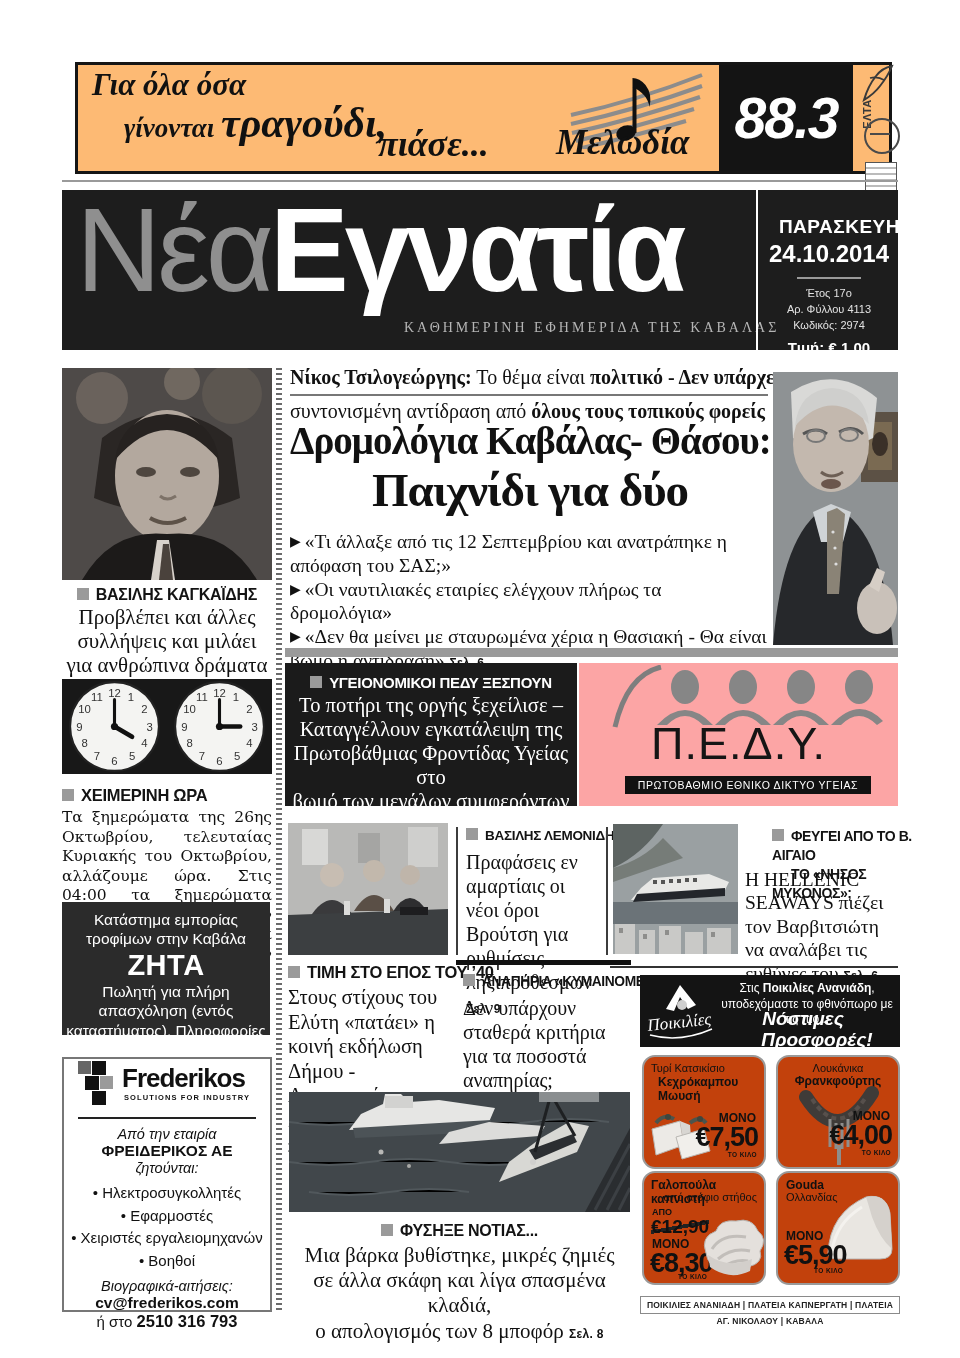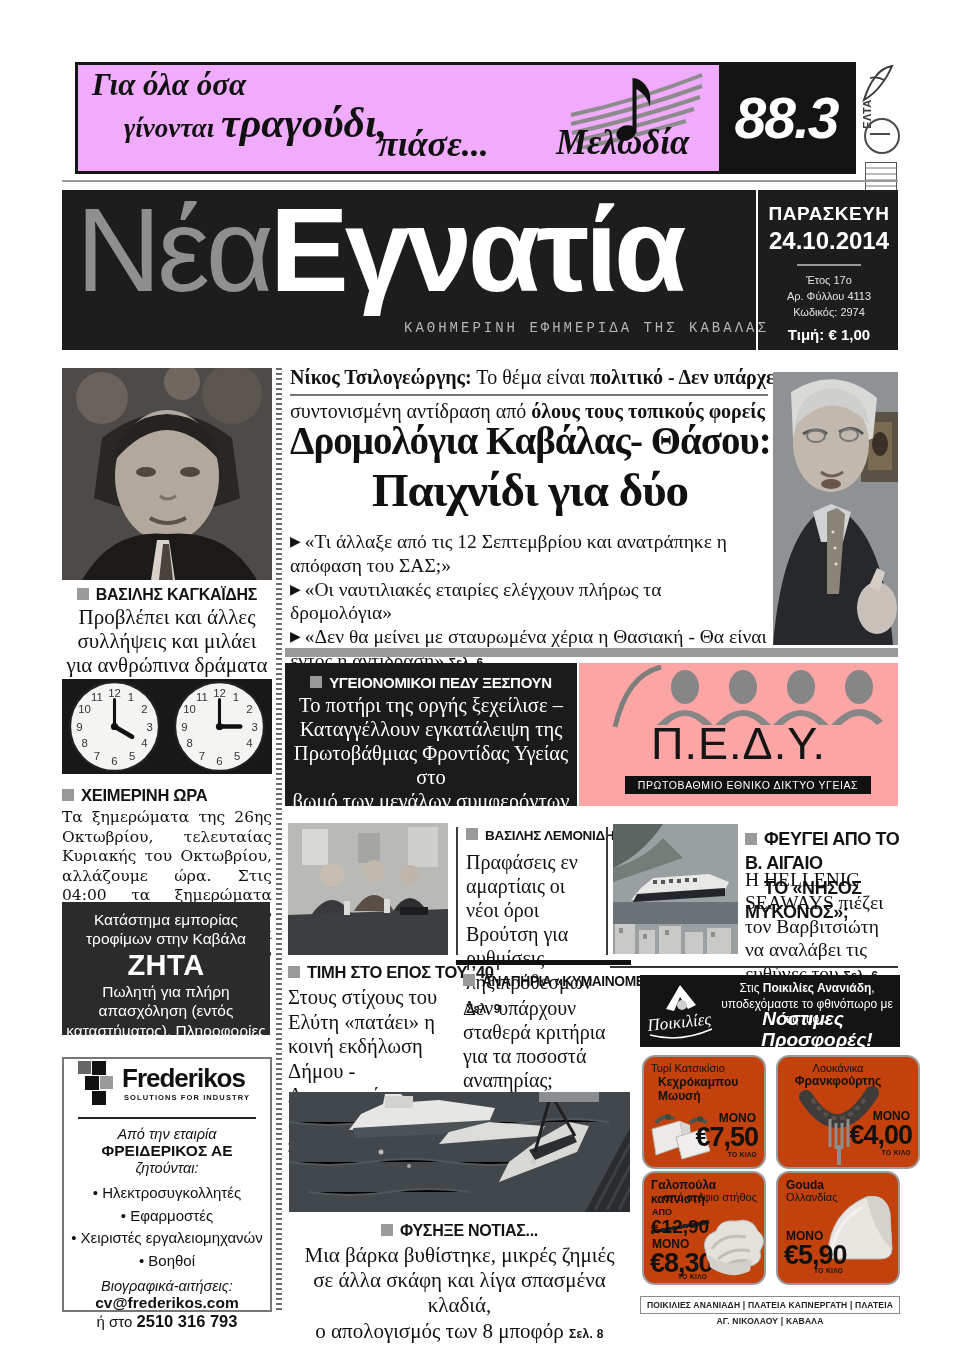--- a/index.html
+++ b/index.html
@@ -1,21 +1,21 @@
 <!DOCTYPE html>
 <html><head>
 <meta charset="utf-8">
 <style>
   html,body{margin:0;padding:0;background:#e8e8e8;}
   .page{position:relative;width:960px;height:1358px;background:#fff;overflow:hidden;
         font-family:"Liberation Serif","DejaVu Serif",serif;color:#111;}
   .abs{position:absolute;}
 
   
-  .banner{left:75px;top:62px;width:775px;height:106px;border:3px solid #151515;background:#f0abfc;}
+  .banner{left:75px;top:62px;width:775px;height:106px;border:3px solid #151515;background:#fdba74;padding-left:36px;}
   .bt1{left:14px;top:2px;font-size:31px;font-weight:700;font-style:italic;}
   .bt2{left:46px;top:34px;font-size:27px;font-weight:700;font-style:italic;}
   .bt2 b{font-size:42px;}
   .bt3{left:300px;top:58px;font-size:36px;font-weight:700;font-style:italic;}
   .melodia-logo{left:488px;top:4px;width:140px;height:80px;}
   .melodia-name{left:478px;top:58px;font-size:35px;font-weight:700;font-style:italic;}
   .freqbox{left:641px;top:0;width:134px;height:106px;background:#141414;color:#fff;
            display:flex;align-items:center;justify-content:center;}
   .freq{font-size:57px;font-weight:700;font-style:italic;font-family:"Liberation Sans",sans-serif;letter-spacing:-2px;}
   .topline{left:62px;top:180px;width:836px;height:2px;background:#9a9a9a;}
@@ -27,24 +27,24 @@
   .elta-stamp{left:6px;top:58px;width:32px;height:32px;border:2px solid #4a4a4a;border-radius:50%;}
   .elta-stamp:before{content:"";position:absolute;left:4px;top:13px;width:20px;height:2px;background:#4a4a4a;}
   .elta-form{left:7px;top:102px;width:30px;height:40px;border:1px solid #555;
              background:repeating-linear-gradient(to bottom,#fff 0 4px,#bbb 4px 6px);}
 
   
   .mast{left:62px;top:190px;width:836px;height:160px;background:#1d1d1d;color:#fff;}
   .mast-title{left:14px;top:-8px;font-family:"Liberation Sans",sans-serif;font-size:118px;letter-spacing:-4px;white-space:nowrap;}
   .mt-gray{color:#8f8f8f;font-weight:400;}
   .mt-white{color:#fff;font-weight:700;}
-  .mast-sub{left:342px;top:130px;font-family:Liberation Mono, monospace;font-size:14px;letter-spacing:3px;color:#b5b5b5;}
+  .mast-sub{left:342px;top:130px;font-family:Liberation Serif, serif;font-size:14px;letter-spacing:3px;color:#b5b5b5;}
   .mast-right{left:694px;top:0;width:142px;height:160px;border-left:2px solid #fff;text-align:center;
               font-family:"Liberation Sans",sans-serif;}
-  .mr-day{margin-top:13px;font-size:19px;font-weight:700;letter-spacing:.5px;}
+  .mr-day{margin-top:26px;font-size:19px;font-weight:700;letter-spacing:.5px;text-align:right;}
   .mr-date{font-size:24px;font-weight:700;margin-top:2px;}
   .mr-hr{width:64px;height:2px;background:#9a9a9a;margin:9px auto 7px;}
   .mr-small{font-size:11px;color:#e2e2e2;line-height:1.45;}
   .mr-price{font-size:15px;font-weight:700;margin-top:5px;}
 
   
   .dotdiv{left:276px;top:368px;width:6px;height:944px;
           background:repeating-linear-gradient(to bottom,#6a6a6a 0 2px,transparent 2px 5px);}
 
   
@@ -79,21 +79,21 @@
 
   
   .press-photo{left:288px;top:823px;width:160px;height:132px;}
   .epos-label{left:288px;top:963px;font-size:16.5px;}
   .epos-text{left:288px;top:985px;width:164px;font-size:20.5px;line-height:1.2;}
   .vdiv1{left:456px;top:827px;width:2px;height:128px;background:#3c3c3c;}
   .vdiv2{left:606px;top:827px;width:2px;height:128px;background:#3c3c3c;}
   .lem-label{left:466px;top:828px;font-size:13.5px;white-space:nowrap;}
   .lem-text{left:466px;top:850px;width:136px;font-size:20px;line-height:1.2;}
   .ship-photo{left:613px;top:824px;width:125px;height:130px;}
-  .myk-label{left:745px;top:827px;width:155px;font-size:18px;line-height:1.35;letter-spacing:-.4px;}
+  .myk-label{left:772px;top:827px;width:155px;font-size:14px;line-height:1.35;letter-spacing:-.4px;}
   .myk-text{left:745px;top:868px;width:155px;font-size:19.5px;line-height:1.2;}
   .hline-ship{left:610px;top:966px;width:288px;height:2px;background:#333;}
   .ana-bar{left:456px;top:960px;width:175px;height:5px;background:#111;}
   .ana-label{left:463px;top:974px;font-size:13.8px;letter-spacing:-.4px;white-space:nowrap;}
   .ana-text{left:463px;top:996px;width:170px;font-size:20px;line-height:1.2;}
 
   
   .boat-photo{left:289px;top:1092px;width:341px;height:120px;}
   .not-label{left:289px;top:1222px;width:341px;text-align:center;font-size:16px;}
   .not-text{left:279px;top:1243px;width:361px;text-align:center;font-size:21px;line-height:1.2;}
@@ -316,21 +316,21 @@
 
   <div class="abs kicker">
     <div class="k1"><b>Νίκος Τσιλογεώργης:</b><span> Το θέμα είναι </span><b>πολιτικό - Δεν υπάρχει</b></div>
     <div class="k2"><span>συντονισμένη αντίδραση από </span><b>όλους τους τοπικούς φορείς</b></div>
   </div>
   <div class="abs headline1">Δρομολόγια Καβάλας- Θάσου:</div>
   <div class="abs headline2">Παιχνίδι για δύο</div>
   <div class="abs bullets">
     <div><span class="tri">▶</span><span>«Τι άλλαξε από τις 12 Σεπτεμβρίου και ανατράπηκε η απόφαση του ΣΑΣ;»</span></div>
     <div><span class="tri">▶</span><span>«Οι ναυτιλιακές εταιρίες ελέγχουν πλήρως τα δρομολόγια»</span></div>
-    <div><span class="tri">▶</span><span>«Δεν θα μείνει με σταυρωμένα χέρια η Θασιακή - Θα είναι εντός η αντίδραση»</span> <span class="pg">Σελ. 6</span></div>
+    <div><span class="tri">▶</span><span>«Δεν θα μείνει με σταυρωμένα χέρια η Θασιακή - Θα είναι βωμό η αντίδραση»</span> <span class="pg">Σελ. 6</span></div>
   </div>
   <div class="abs tsi-photo">
     <svg width="125" height="273" viewBox="0 0 125 273">
       <rect width="125" height="273" fill="#8e9294"></rect>
       <rect x="88" y="40" width="37" height="70" fill="#5c5145"></rect>
       <rect x="95" y="50" width="24" height="48" fill="#7a6a52"></rect>
       <ellipse cx="107" cy="72" rx="8" ry="12" fill="#3a3028"></ellipse>
       <path d="M18 20 q44 -28 86 6 l-4 40 q-40 22 -80 0 z" fill="#d9d9d7"></path>
       <ellipse cx="58" cy="72" rx="38" ry="48" fill="#c3b8ae"></ellipse>
       <path d="M22 54 q36 -40 74 -2 q-4 -34 -37 -36 q-33 2 -37 38z" fill="#cfcfcd"></path>
@@ -505,21 +505,21 @@
           <path d="M10 30 q8 -10 18 -4 M44 30 q10 -8 16 0" stroke="#4c544c" stroke-width="4" fill="none"></path>
           <circle cx="22" cy="24" r="3" fill="#3e463e"></circle>
             <circle cx="54" cy="26" r="3" fill="#3e463e"></circle>
         </svg>
       </div>
       <div class="mono" style="position:absolute;right:8px;top:54px;">ΜΟΝΟ</div>
       <div class="price" style="position:absolute;right:6px;top:68px;">€7,50</div>
       <div class="kilo" style="position:absolute;right:7px;top:94px;">ΤΟ ΚΙΛΟ</div>
     </div>
 
-    <div class="pbox" style="left:136px;top:80px;padding-left:20px;">
+    <div class="pbox" style="left:136px;top:80px;">
       <div class="n1" style="position:absolute;left:0;top:5px;width:120px;text-align:center;">Λουκάνικα</div>
       <div class="n2" style="position:absolute;left:0;top:17px;width:120px;text-align:center;">Φρανκφούρτης</div>
       <div style="position:absolute;left:18px;top:28px;">
         <svg width="84" height="80" viewBox="0 0 84 80">
           <path d="M10 12 Q42 62 76 8" stroke="#3f3b38" stroke-width="14" fill="none" stroke-linecap="round"></path>
           <path d="M16 14 Q42 54 70 12" stroke="#57504c" stroke-width="4" fill="none" stroke-dasharray="5 4"></path>
           <g stroke="#8e8e8c" stroke-width="3">
               <line x1="34" y1="34" x2="34" y2="62"></line>
               <line x1="40" y1="38" x2="40" y2="64"></line>
               <line x1="46" y1="38" x2="46" y2="64"></line>

